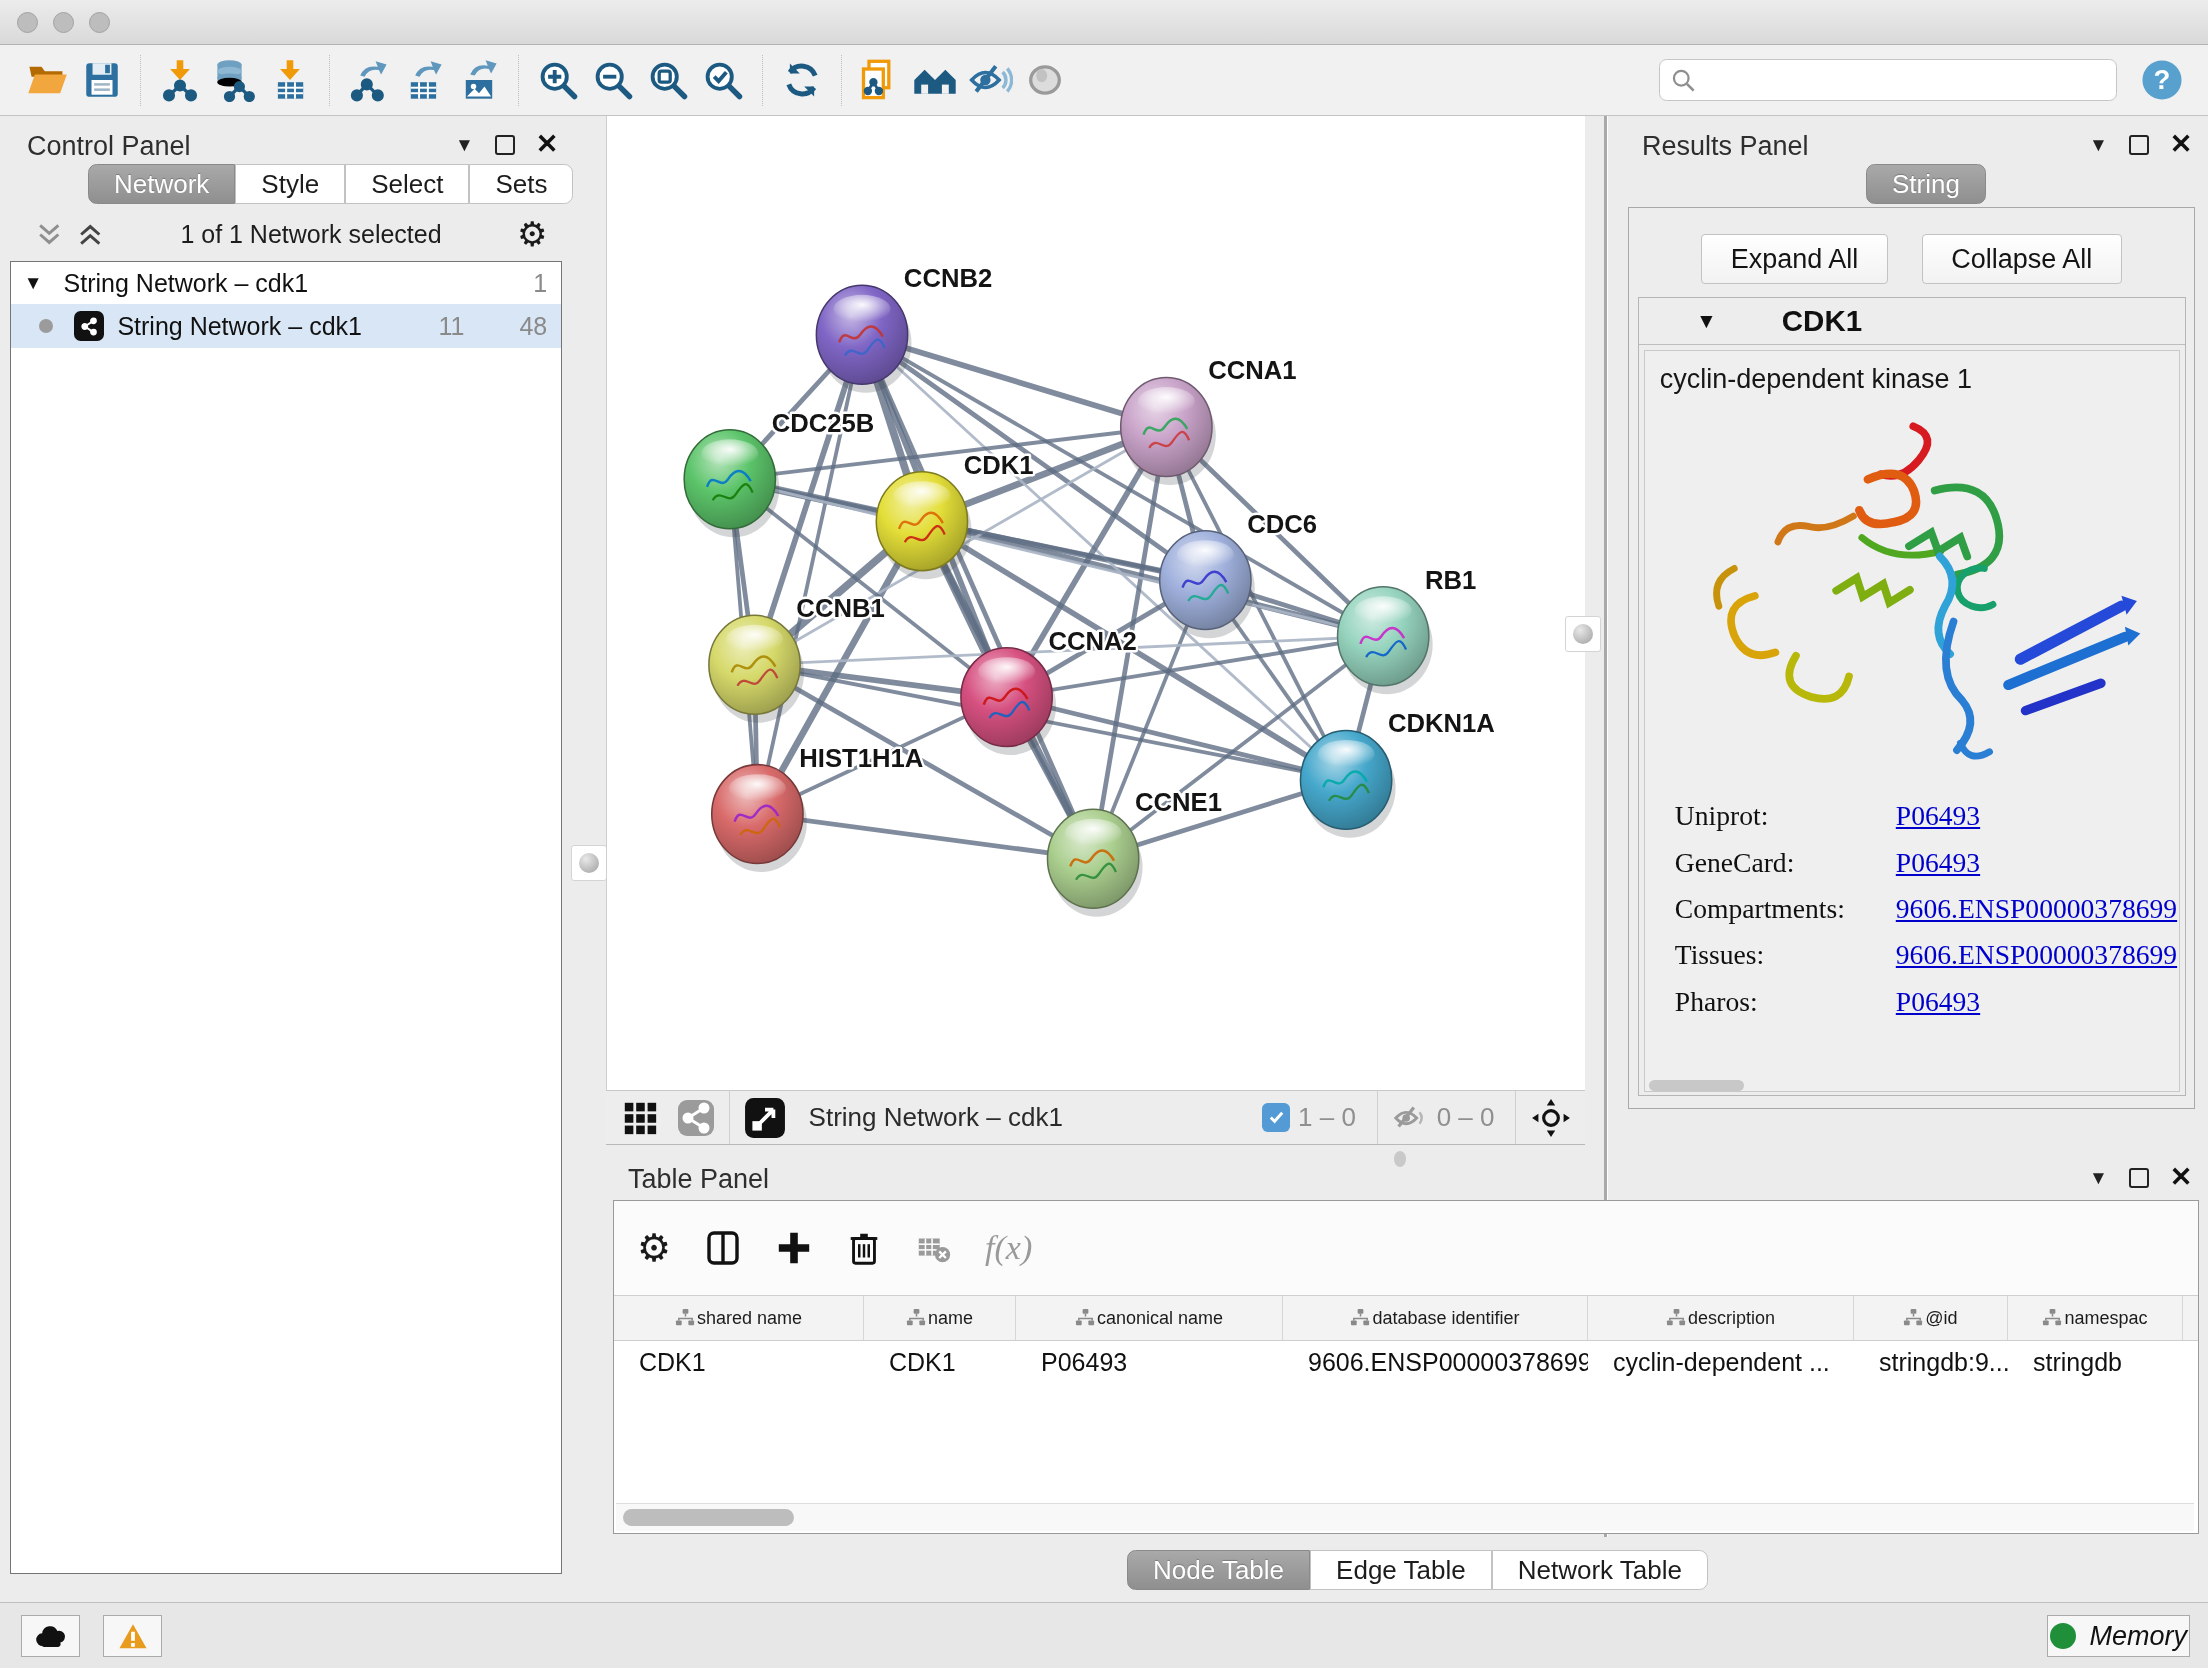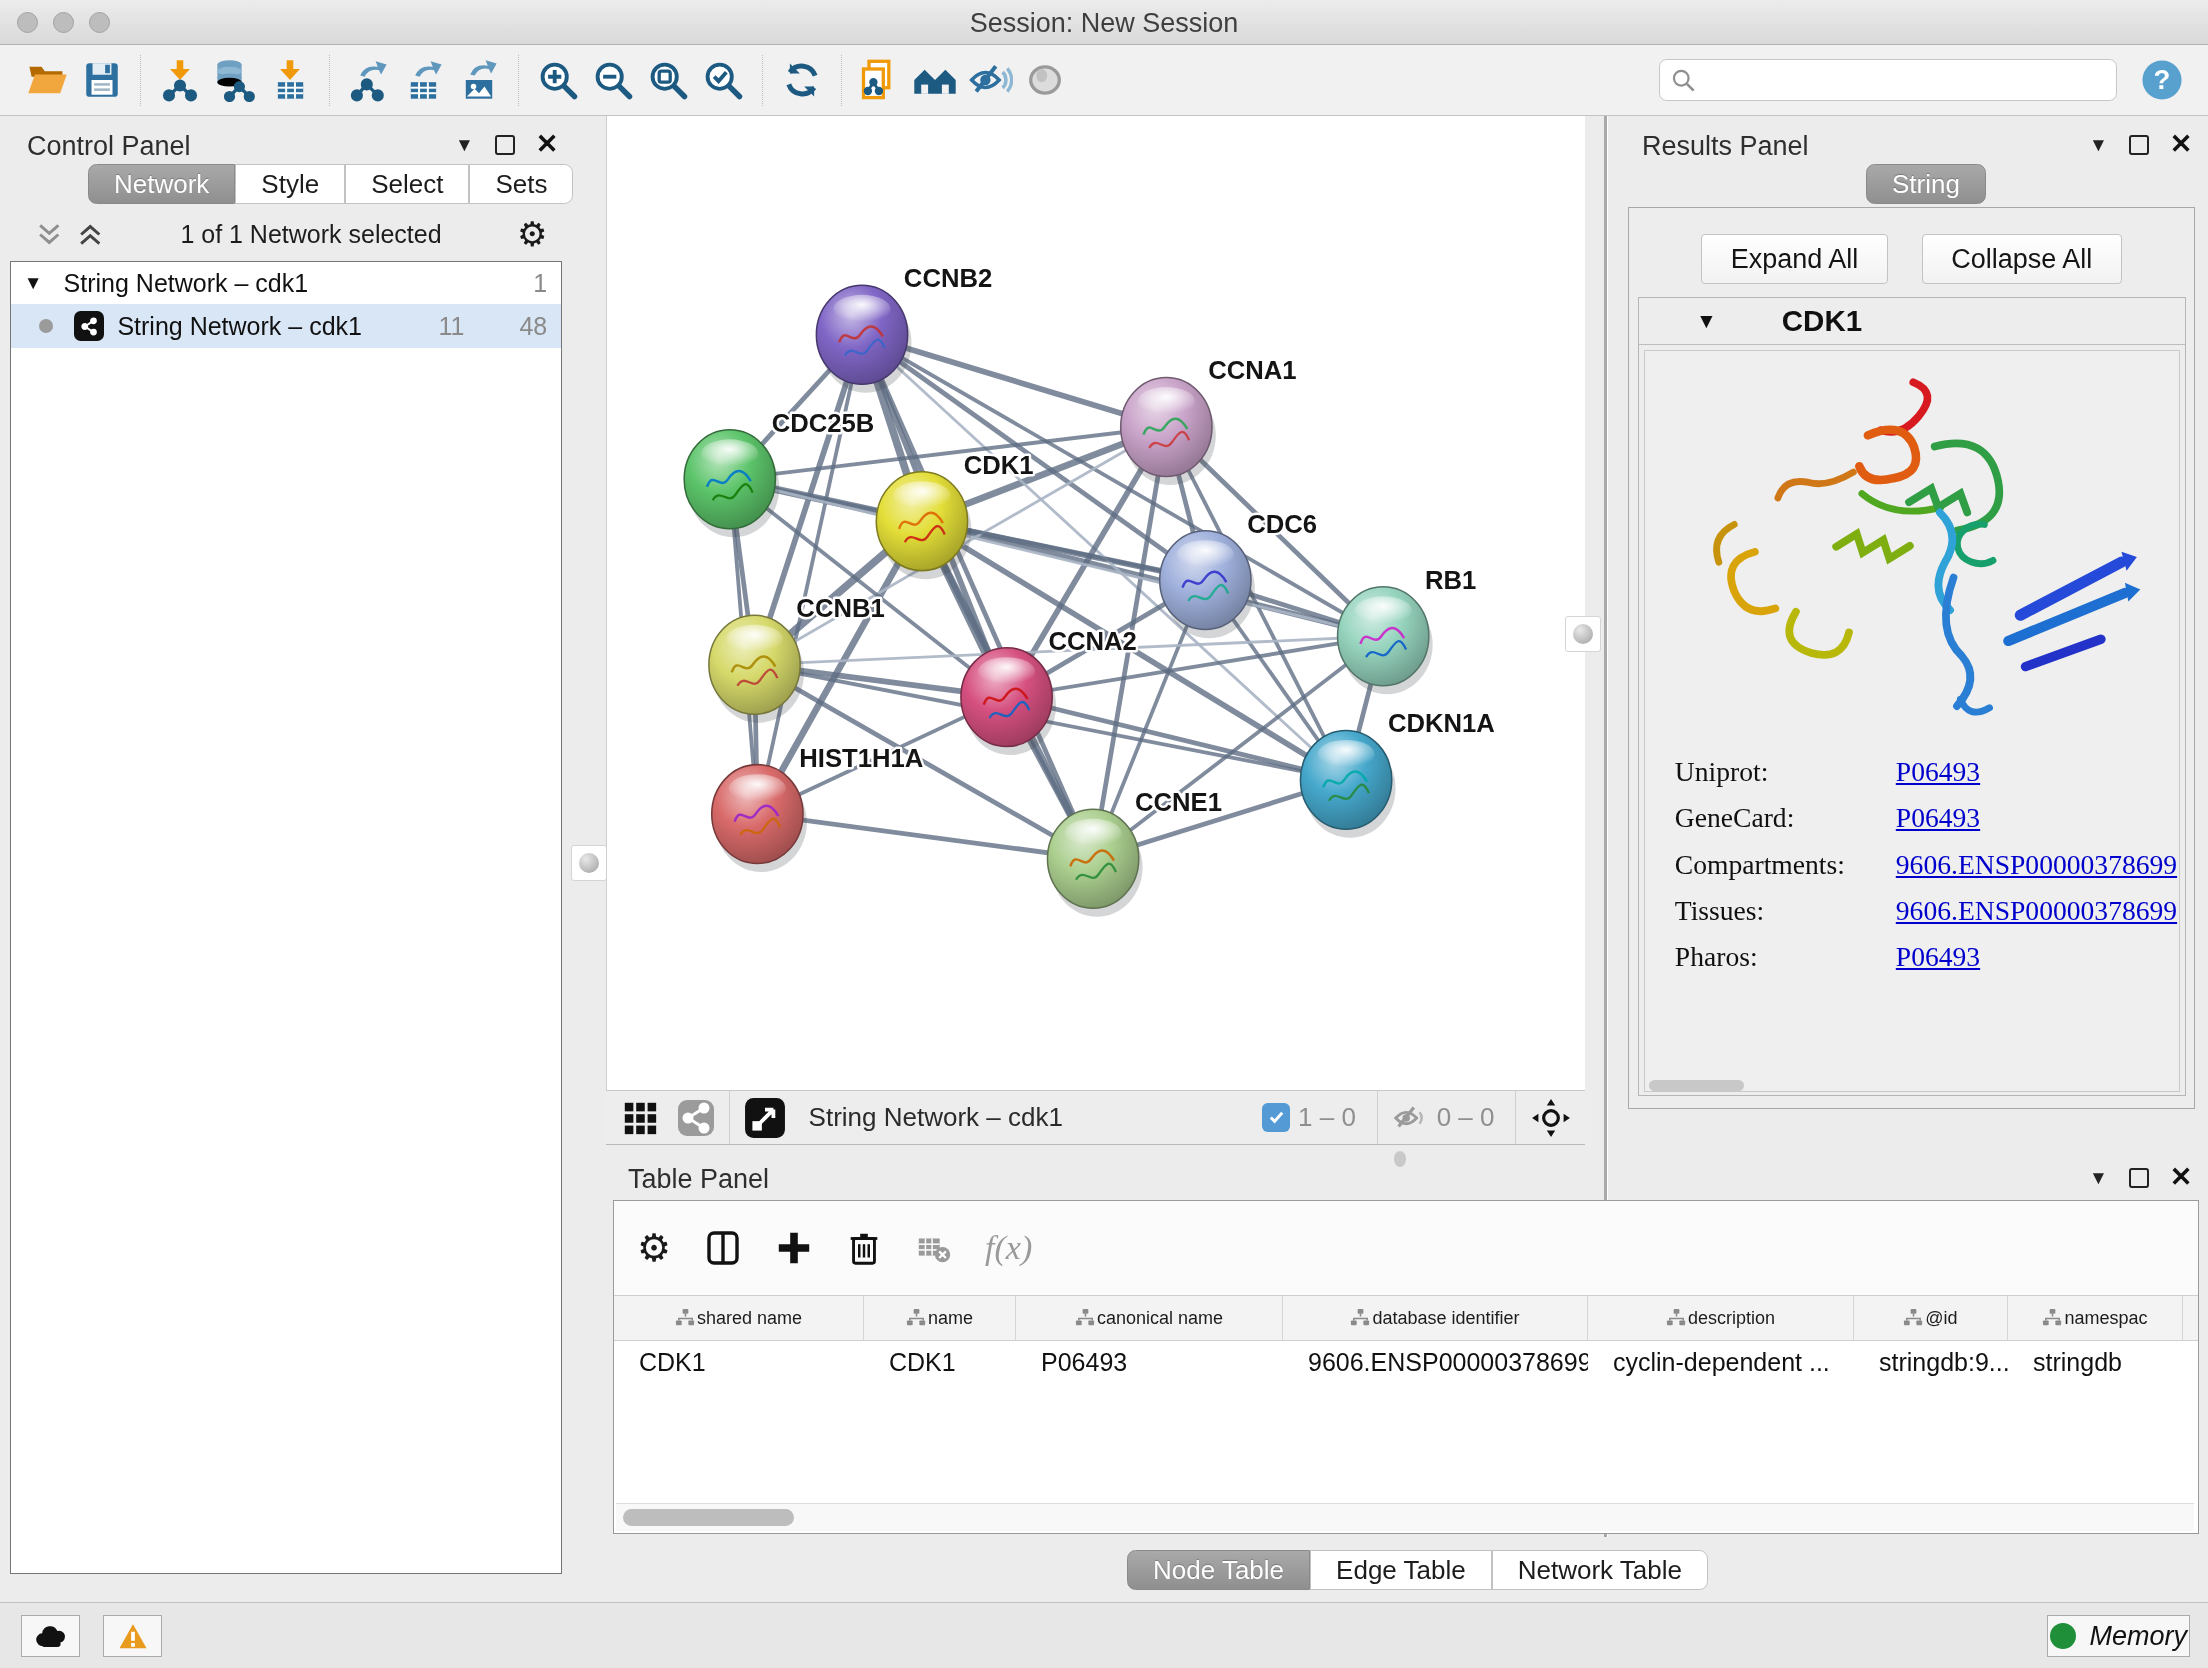--- a/index.html
+++ b/index.html
@@ -108,21 +108,20 @@
   .memory-btn{left:2047px;width:143px;gap:13.3px;font-size:27px;color:#111;}
   .mem-dot{width:26px;height:26px;border-radius:50%;background:#1f8f3a;}
 </style>
 </head>
 <body>
 
 <div class="abs titlebar">
   <span class="tl" style="left:17px"></span>
   <span class="tl" style="left:53px"></span>
   <span class="tl" style="left:89px"></span>
-  <div class="win-title">Session: New Session</div>
 </div>
 
 <div class="abs toolbar">
   <div class="tbtn">
     <svg width="44" height="44" viewBox="0 0 40 40">
       <path d="M4 8h11l3 4h16v5H6z" fill="#b36a00"></path>
         <path d="M9 15h29l-6 17H3z" fill="#f2a63e"></path>
     </svg>
   </div>
   <div class="tbtn">
@@ -635,20 +634,21 @@
 <div class="abs rp-buttons">
   <button class="btn">Expand All</button>
   <button class="btn">Collapse All</button>
 </div>
 <div class="abs rp-inner">
   <div class="rp-head">
     <span class="tri">▼</span>
     <span class="pname">CDK1</span>
   </div>
   <div class="rp-content">
+    <div class="pdesc">cyclin-dependent kinase 1</div>
     <svg width="514" height="388" viewBox="0 0 600 440" style="margin-left:7.6px">
       <g fill="none" stroke-linecap="round">
         <path d="M305 30 q30 12 6 40 q-20 24 -44 16" stroke="#d71920" stroke-width="9"></path>
         <path d="M252 92 q42 -18 54 14 q10 30 -24 36 q-32 8 -40 -14" stroke="#e05c10" stroke-width="10"></path>
         <path d="M235 135 q-30 18 -52 12 q-28 -6 -36 18" stroke="#d07818" stroke-width="8"></path>
         <path d="M120 228 q-38 10 -24 46 q14 32 48 20" stroke="#d9a40a" stroke-width="9"></path>
         <path d="M96 196 q-28 14 -18 44" stroke="#c8930c" stroke-width="8"></path>
         <path d="M168 298 q-22 36 18 48 q36 10 44 -24" stroke="#b8b80a" stroke-width="9"></path>
         <path d="M215 222 l24 -15 l7 22 l24 -15 l7 22 l24 -15" stroke="#7fae10" stroke-width="9"></path>
         <path d="M245 160 q36 30 92 16" stroke="#4fa81f" stroke-width="8"></path>

